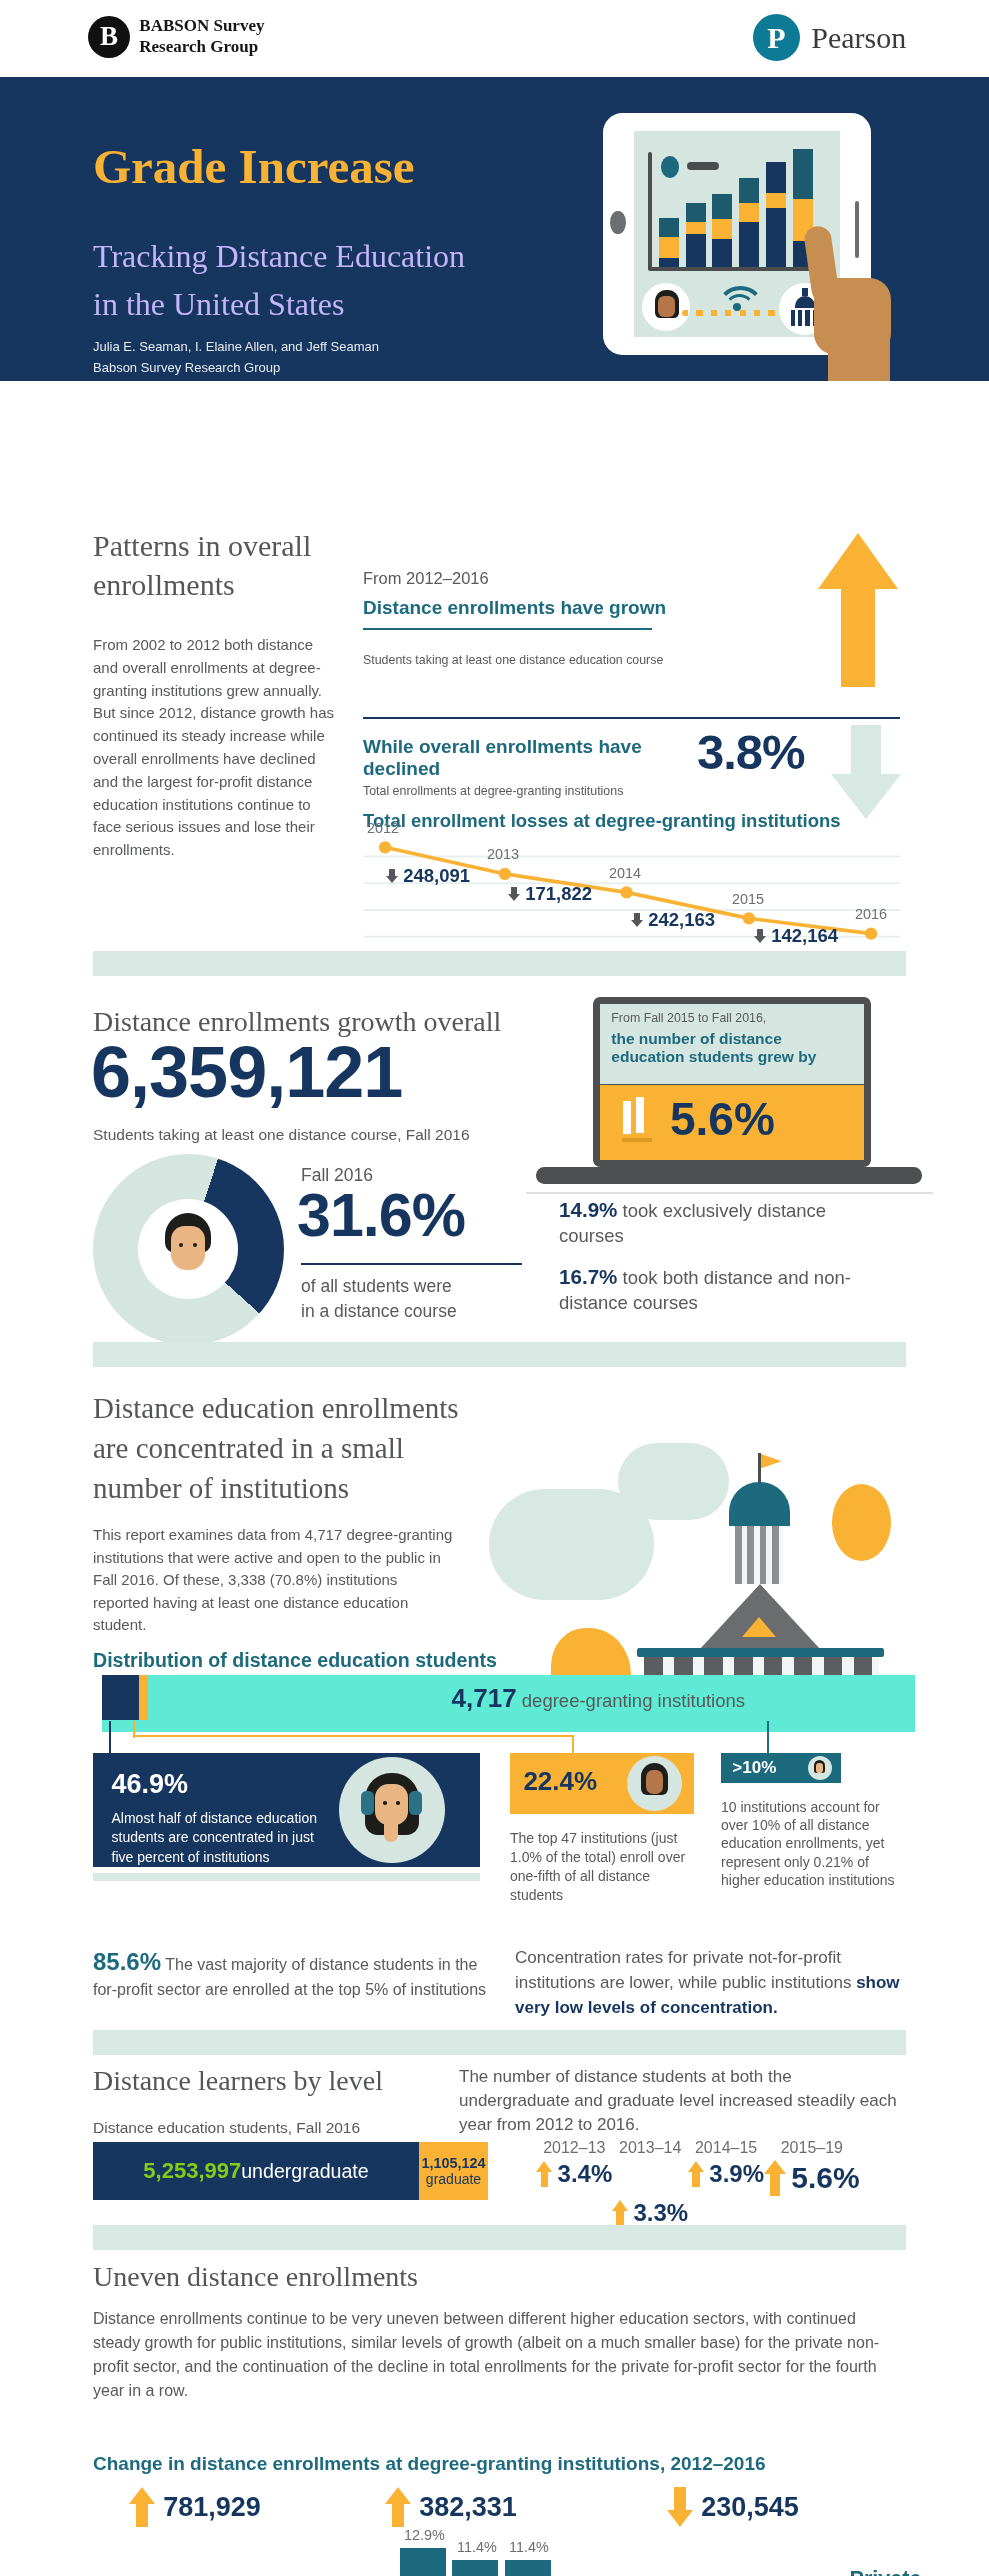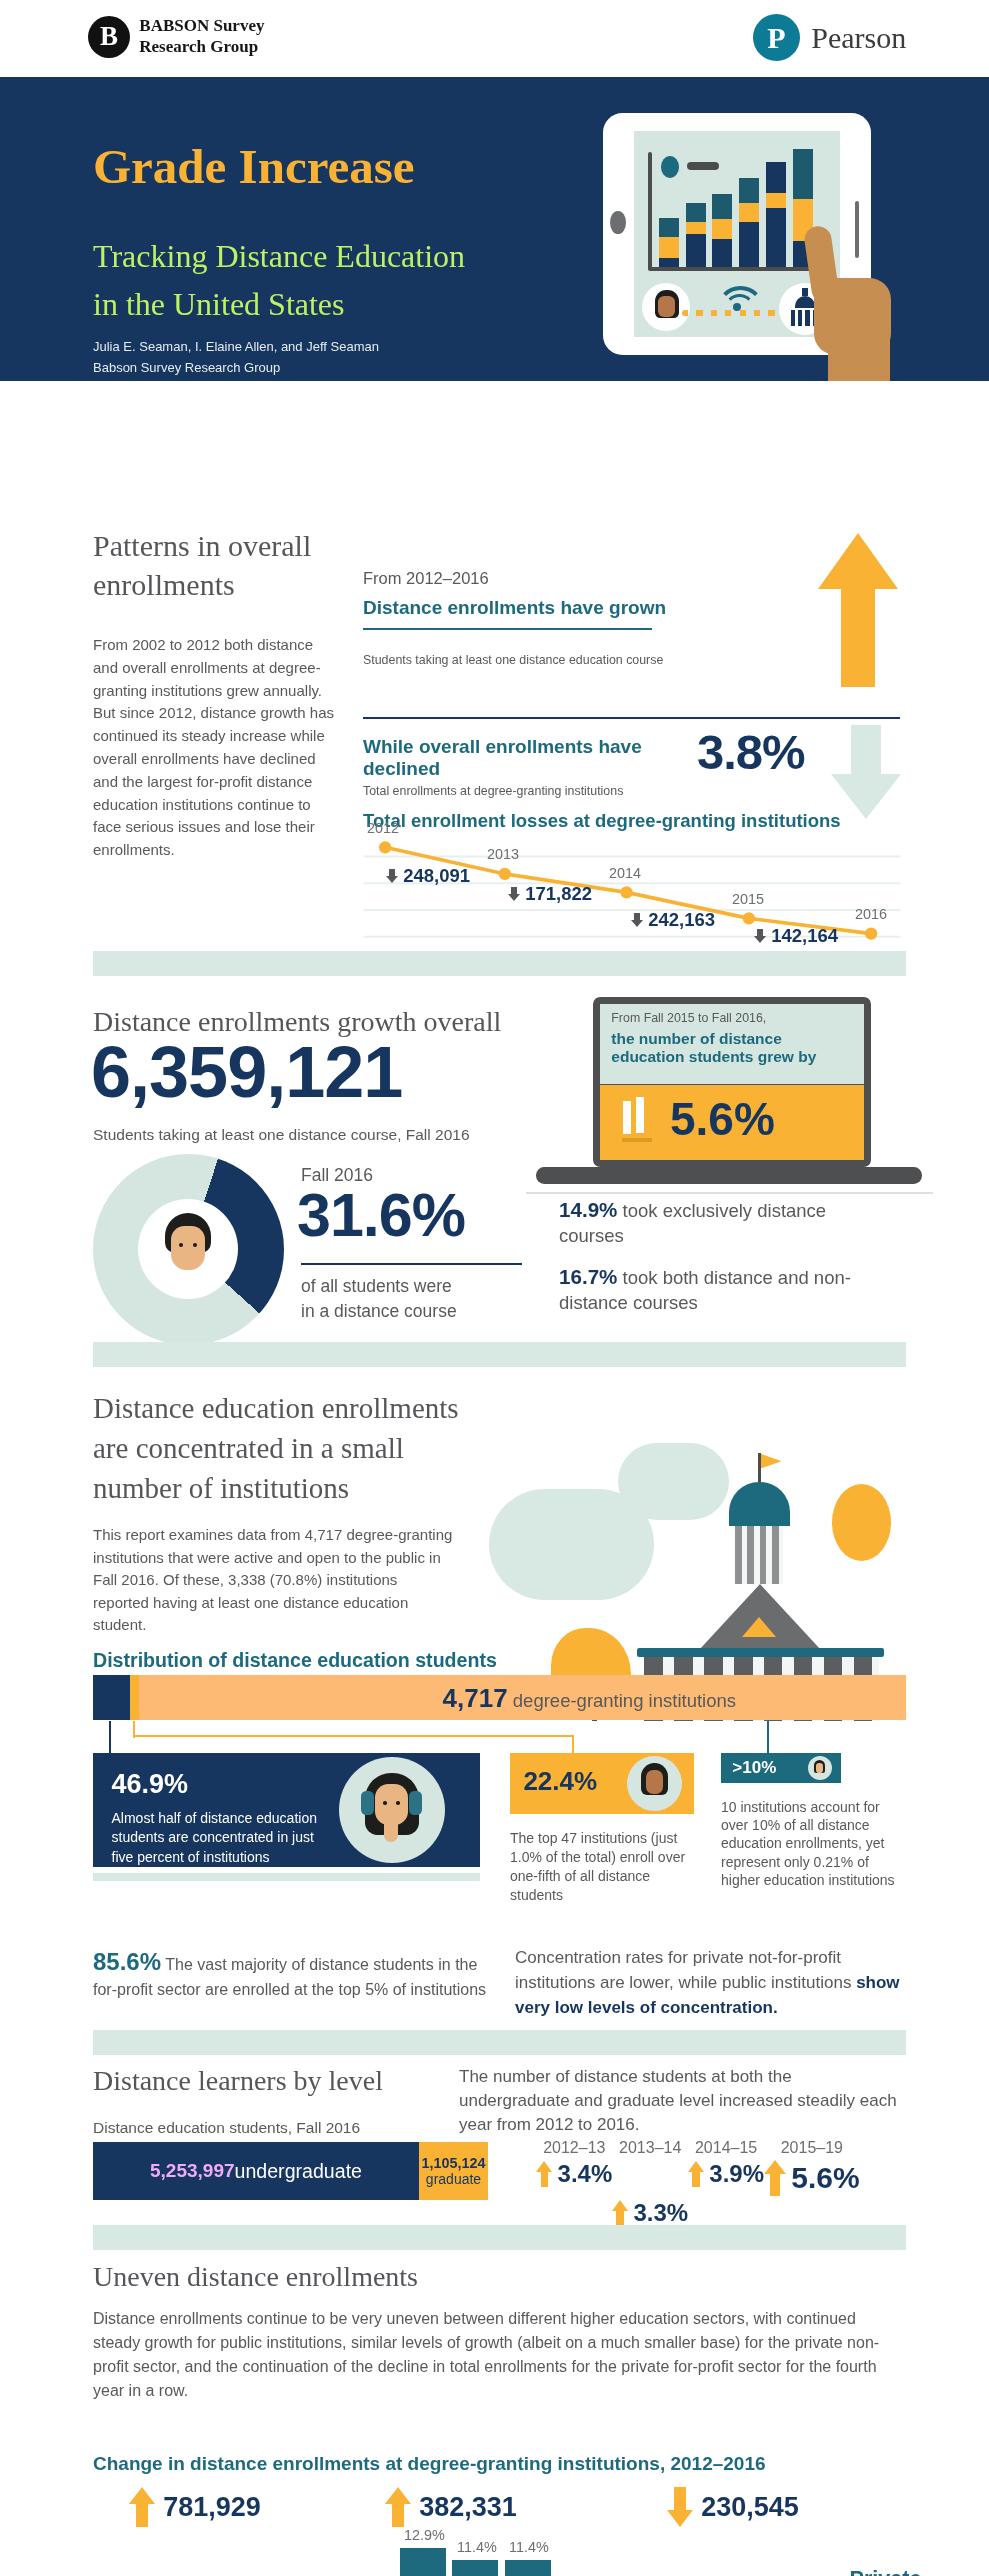--- a/index.html
+++ b/index.html
@@ -42,21 +42,21 @@
     <div class="abs" style="left:753px;top:14.4px;display:flex;gap:11.3px;align-items:center">
       <div style="width:47px;height:47px;background:#0d7a96;border-radius:50%;display:flex;align-items:center;justify-content:center">
         <span class="serif" style="color:#fff;font-size:30px;font-weight:700">P</span>
       </div>
       <span class="serif" style="font-size:30px;color:#3b3c3e">Pearson</span>
     </div>
   </div>
 
   <div class="abs" style="left:0;top:77px;width:989px;height:304px;background:#16365f">
     <div class="abs serif b" style="left:93px;top:61px;font-size:49px;color:#f9b233">Grade Increase</div>
-    <div class="abs serif" style="left:93px;top:155px;font-size:32px;color:#bef264;line-height:1.5">
+    <div class="abs serif" style="left:93px;top:155px;font-size:32px;color:#c4b5fd;line-height:1.5">
       <div>Tracking Distance Education</div>
       <div>in the United States</div>
     </div>
     <div class="abs" style="left:93px;top:262px;font-size:13px;color:#e6ecf2">Julia E. Seaman, I. Elaine Allen, and Jeff Seaman</div>
     <div class="abs" style="left:93px;top:283px;font-size:13px;color:#e6ecf2">Babson Survey Research Group</div>
 
     <div class="abs" style="left:587px;top:31px;width:340px;height:273px">
       <div class="abs" style="left:15.5px;top:5.2px;width:268px;height:242px;background:#fff;border-radius:19.6px"></div>
       <div class="abs" style="left:23px;top:103px;width:15.5px;height:23px;background:#6d6e71;border-radius:50%"></div>
       <div class="abs" style="left:268px;top:93px;width:4.1px;height:57px;background:#6d6e71;border-radius:2.1px"></div>
@@ -229,21 +229,21 @@
     <div class="abs" style="left:240px;top:70px;width:61px;height:44px;background:#1d6a7e;border-radius:30px 30px 0 0"></div>
     <div class="abs" style="left:246px;top:114px;width:48px;height:58px;background:repeating-linear-gradient(90deg,#8d8f91 0 6.7px,#f4f6f6 6.7px 12.4px)"></div>
     <div class="abs" style="left:210px;top:172px;width:0;height:0;border-left:61px solid transparent;border-right:61px solid transparent;border-bottom:66px solid #6a6c6e"></div>
     <div class="abs" style="left:253px;top:205px;width:0;height:0;border-left:17.5px solid transparent;border-right:17.5px solid transparent;border-bottom:20.6px solid #f9b233"></div>
     <div class="abs" style="left:148px;top:236px;width:247px;height:9.3px;background:#1d6a7e;border-radius:2.1px"></div>
     <div class="abs" style="left:155px;top:245px;width:235px;height:64px;background:repeating-linear-gradient(90deg,#5b5d60 0 18.5px,#f4f6f6 18.5px 30px)"></div>
   </div>
 
   <div class="abs tb" style="left:93px;top:1649px;font-size:19.6px">Distribution of distance education students</div>
 
-  <div class="abs" style="left:93px;top:1675px;width:813px;height:45px;background:#fdba74">
+  <div class="abs" style="left:102px;top:1675px;width:813px;height:57px;background:#5eead4">
     <div class="abs" style="left:0;top:0;width:37px;height:45px;background:#16365f"></div>
     <div class="abs" style="left:37px;top:0;width:8.8px;height:45px;background:#f9b233"></div>
     <div class="abs" style="right:170px;top:8.2px;white-space:nowrap">
       <span class="navy b" style="font-size:26px">4,717</span><span class="gray" style="font-size:18.5px"> degree-granting institutions</span>
     </div>
   </div>
 
   <div class="abs" style="left:109px;top:1721px;width:2.1px;height:32px;background:#16365f"></div>
   <div class="abs" style="left:133px;top:1721px;width:2.1px;height:16.5px;background:#f9b233"></div>
   <div class="abs" style="left:133px;top:1735px;width:441px;height:2.1px;background:#f9b233"></div>
@@ -291,21 +291,21 @@
   </div>
 
   <div class="band" style="top:2030px"></div>
 
   <div class="abs serif" style="left:93px;top:2065px;font-size:28px">Distance learners by level</div>
   <div class="abs gray" style="left:459px;top:2065px;width:443px;font-size:17px;line-height:1.42">The number of distance students at both the undergraduate and graduate level increased steadily each year from 2012 to 2016.</div>
   <div class="abs gray" style="left:93px;top:2119px;font-size:15.5px">Distance education students, Fall 2016</div>
 
   <div class="abs" style="left:93px;top:2142px;width:394px;height:58px">
     <div class="abs" style="left: 0px; top: 0px; height: 58px; background: rgb(22, 54, 95); display: flex; align-items: center; justify-content: center; white-space: nowrap; width: 326px;">
-      <span class="b" style="color:#f0abfc;font-size:19px">5,253,997</span>
+      <span class="b" style="color:#84cc16;font-size:22px">5,253,997</span>
         <span style="color:#fff;font-size:19.6px"> undergraduate</span>
     </div>
     <div class="abs" style="top: 0px; height: 58px; background: rgb(249, 178, 51); display: flex; flex-direction: column; align-items: center; justify-content: center; left: 326px; width: 69px;">
       <span class="navy b" style="font-size:14.4px">1,105,124</span>
       <span class="navy" style="font-size:14px">graduate</span>
     </div>
   </div>
   <div class="abs" style="left:492px;top:2139px;width:412px;height:67px;display:flex;justify-content:center">
       <div style="text-align: center;">
         <div style="font-size: 16px; color: rgb(109, 110, 113); margin-bottom: 3.1px;">2012–13</div>

